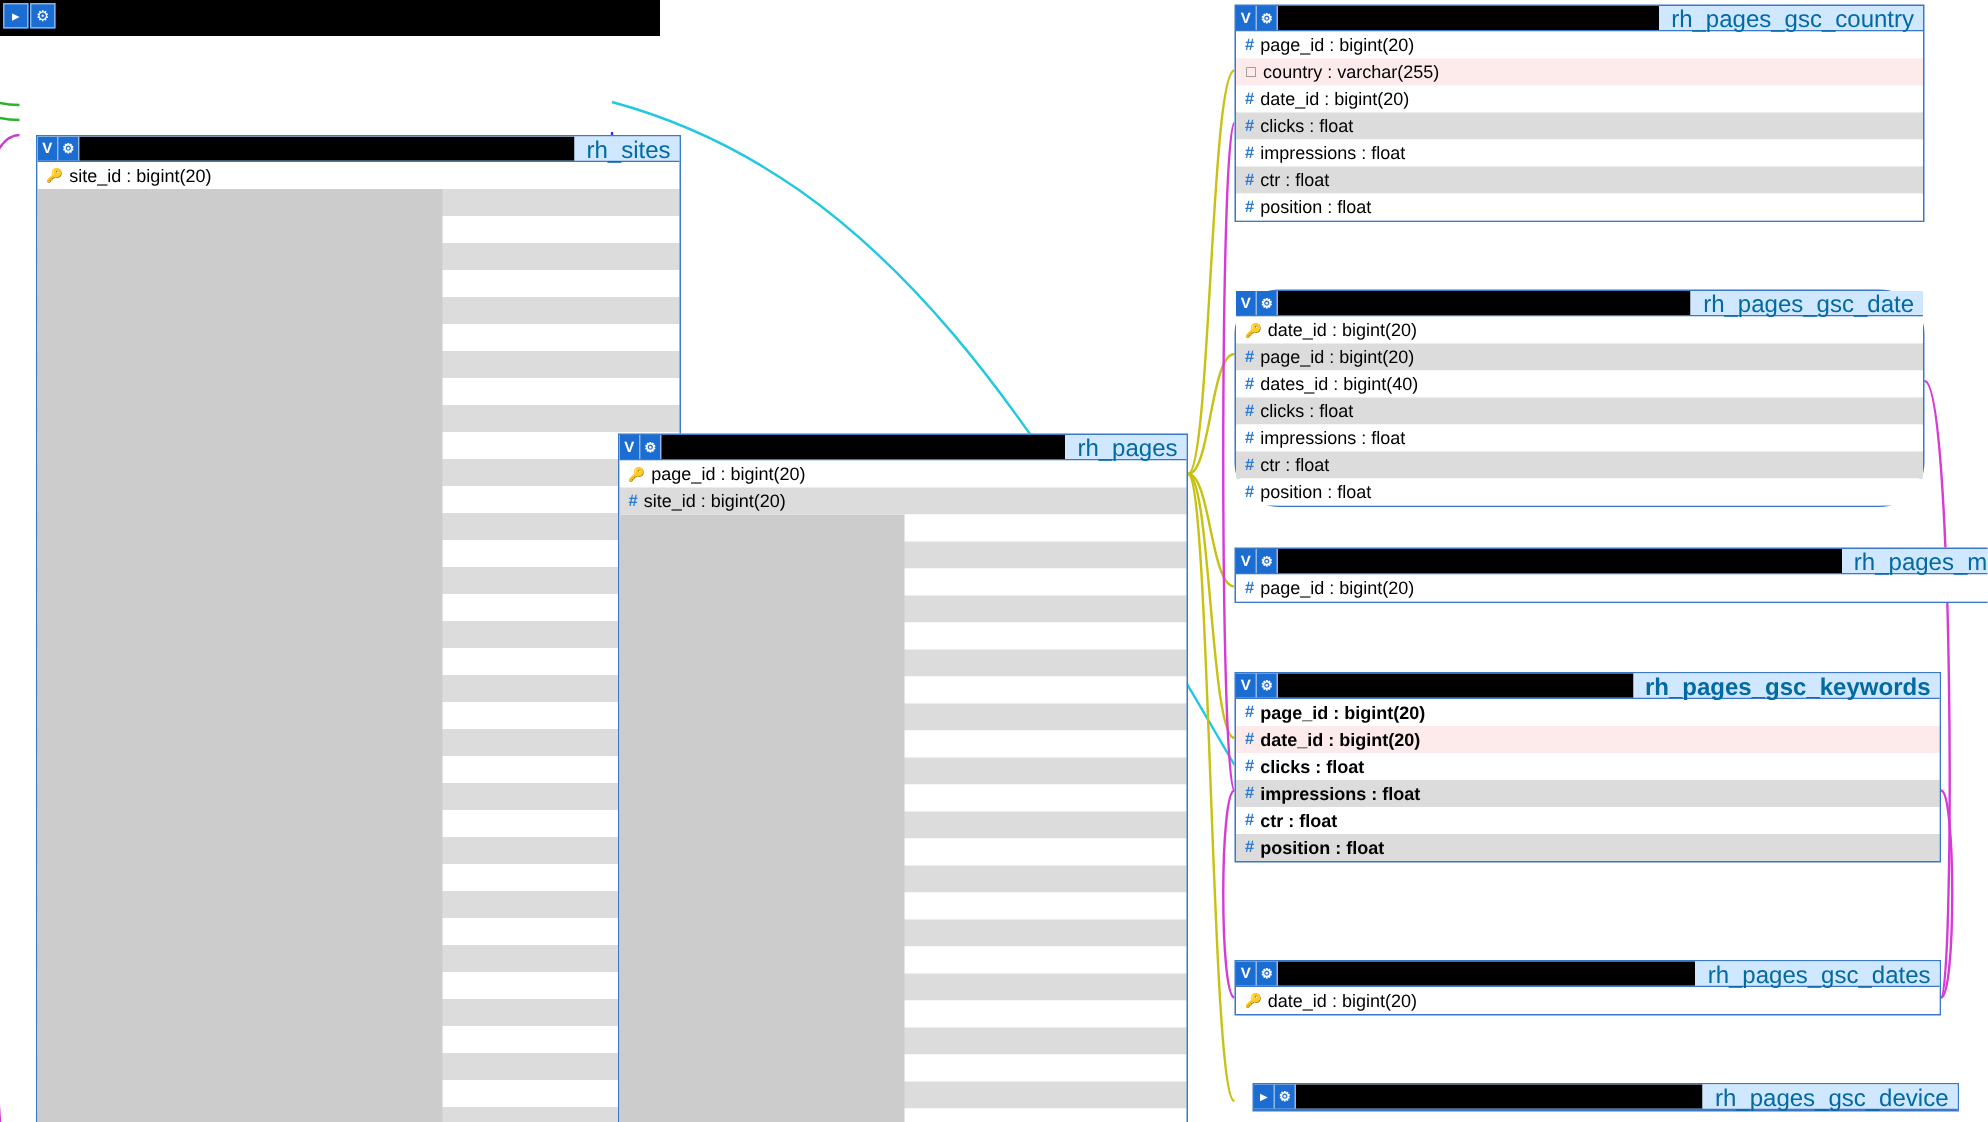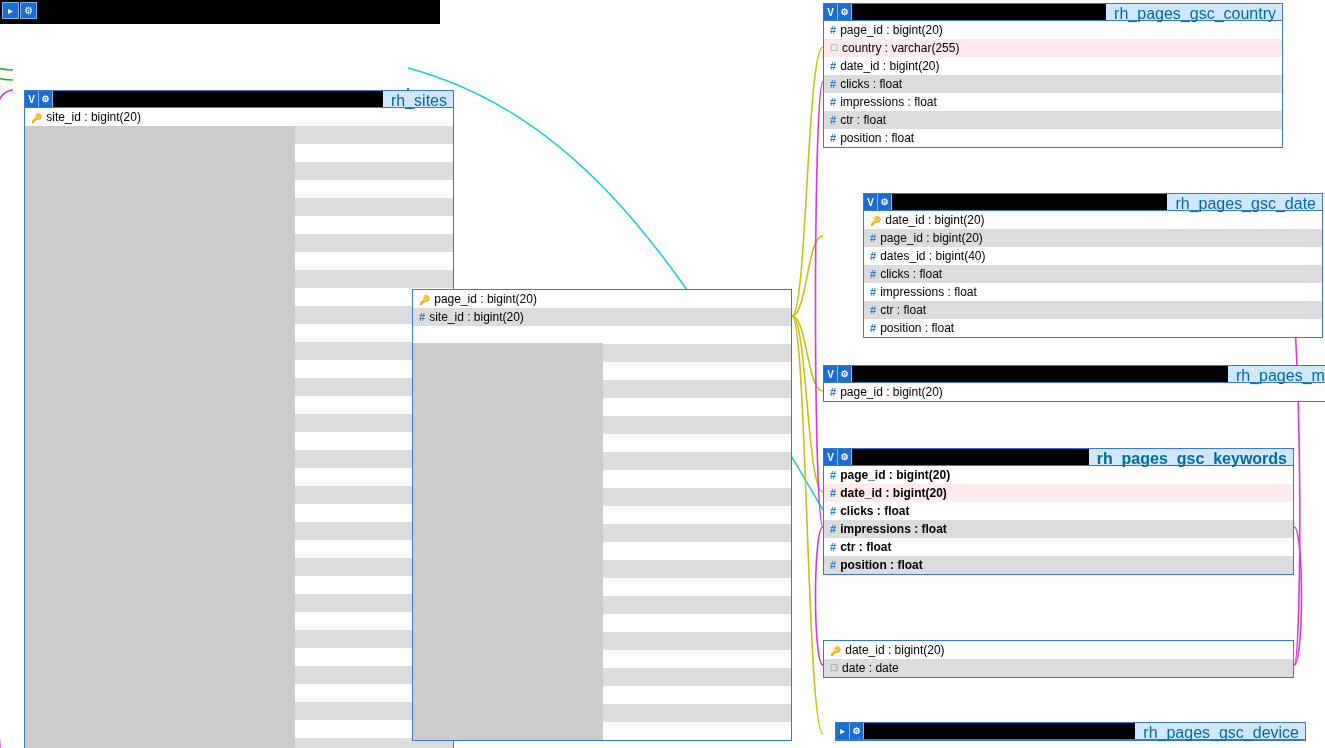--- a/index.html
+++ b/index.html
@@ -165,20 +165,26 @@
       <div class="row"></div>
       <div class="row"></div>
       <div class="row"></div>
       <div class="row"></div>
       <div class="row"></div>
       <div class="row"></div>
     </div>
     <div class="redact-overlay" style="left: 0px; top: 35px; width: 270px; height: 665px;"></div>
   </div>
 <div class="tbl" style="left: 412px; top: 289px; width: 380px; overflow: hidden;">
+    <div class="tbl-header">
+      <div class="hbtn v"></div>
+      <div class="hbtn gear"></div>
+      <div class="redacted-hdr"></div>
+      <div class="hlabel">rh_pages</div>
+    </div>
     <div>
       <div class="row">
         <span class="icon-key"></span>
         <span class="field-text">page_id : bigint(20)</span>
       </div>
       <div class="row">
         <span class="icon-hash"></span>
         <span class="field-text">site_id : bigint(20)</span>
       </div>
       <div class="row"></div>
@@ -238,21 +244,21 @@
       <div class="row">
         <span class="icon-hash"></span>
         <span class="field-text">ctr : float</span>
       </div>
       <div class="row">
         <span class="icon-hash"></span>
         <span class="field-text">position : float</span>
       </div>
     </div>
   </div>
-<div class="tbl" style="left: 863px; top: 193px; width: 460px;">
+<div class="tbl" style="left: 823px; top: 193px; width: 460px; border-radius: 30px;">
     <div class="tbl-header">
       <div class="hbtn v"></div>
       <div class="hbtn gear"></div>
       <div class="redacted-hdr"></div>
       <div class="hlabel">rh_pages_gsc_date</div>
     </div>
     <div>
       <div class="row">
         <span class="icon-key"></span>
         <span class="field-text">date_id : bigint(20)</span>
@@ -325,29 +331,31 @@
         <span class="icon-hash"></span>
         <span class="field-text">ctr : float</span>
       </div>
       <div class="row">
         <span class="icon-hash"></span>
         <span class="field-text">position : float</span>
       </div>
     </div>
   </div>
 <div class="tbl" style="left: 823px; top: 640px; width: 471px;">
+    <div class="tbl-header">
+      <div class="hbtn v"></div>
+      <div class="hbtn gear"></div>
+      <div class="redacted-hdr"></div>
+      <div class="hlabel">rh_pages_gsc_dates</div>
+    </div>
     <div>
       <div class="row">
         <span class="icon-key"></span>
         <span class="field-text">date_id : bigint(20)</span>
       </div>
-      <div class="row">
-        <span class="icon-txt"></span>
-        <span class="field-text">date : date</span>
-      </div>
     </div>
   </div>
 <div class="tbl" style="left: 823px; top: 722px; width: 471px; margin-left: 12px;">
     <div class="tbl-header">
       <div class="hbtn arrow"></div>
       <div class="hbtn gear"></div>
       <div class="redacted-hdr"></div>
       <div class="hlabel">rh_pages_gsc_device</div>
     </div>
     <div></div>

